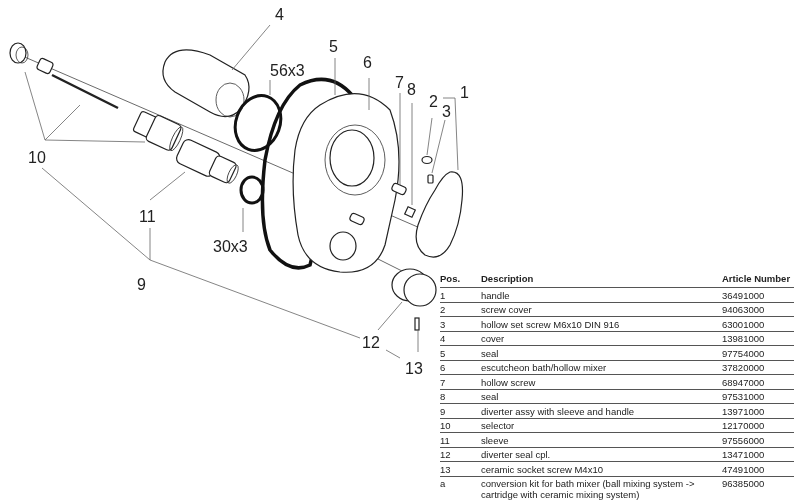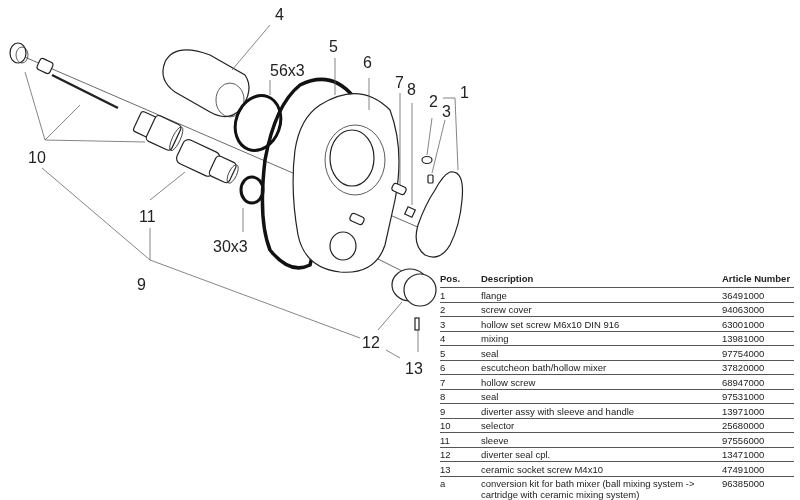--- a/index.html
+++ b/index.html
@@ -121,36 +121,36 @@
   <thead>
     <tr>
       <th class="c-pos">Pos.</th>
       <th>Description</th>
       <th class="c-art">Article Number</th>
     </tr>
   </thead>
   <tbody id="parts-body">
       <tr>
         <td>1</td>
-        <td>flange</td>
+        <td>handle</td>
         <td>36491000</td>
       </tr>
       <tr>
         <td>2</td>
         <td>screw cover</td>
         <td>94063000</td>
       </tr>
       <tr>
         <td>3</td>
         <td>hollow set screw M6x10 DIN 916</td>
         <td>63001000</td>
       </tr>
       <tr>
         <td>4</td>
-        <td>mixing</td>
+        <td>cover</td>
         <td>13981000</td>
       </tr>
       <tr>
         <td>5</td>
         <td>seal</td>
         <td>97754000</td>
       </tr>
       <tr>
         <td>6</td>
         <td>escutcheon bath/hollow mixer</td>
@@ -167,21 +167,21 @@
         <td>97531000</td>
       </tr>
       <tr>
         <td>9</td>
         <td>diverter assy with sleeve and handle</td>
         <td>13971000</td>
       </tr>
       <tr>
         <td>10</td>
         <td>selector</td>
-        <td>25680000</td>
+        <td>12170000</td>
       </tr>
       <tr>
         <td>11</td>
         <td>sleeve</td>
         <td>97556000</td>
       </tr>
       <tr>
         <td>12</td>
         <td>diverter seal cpl.</td>
         <td>13471000</td>

